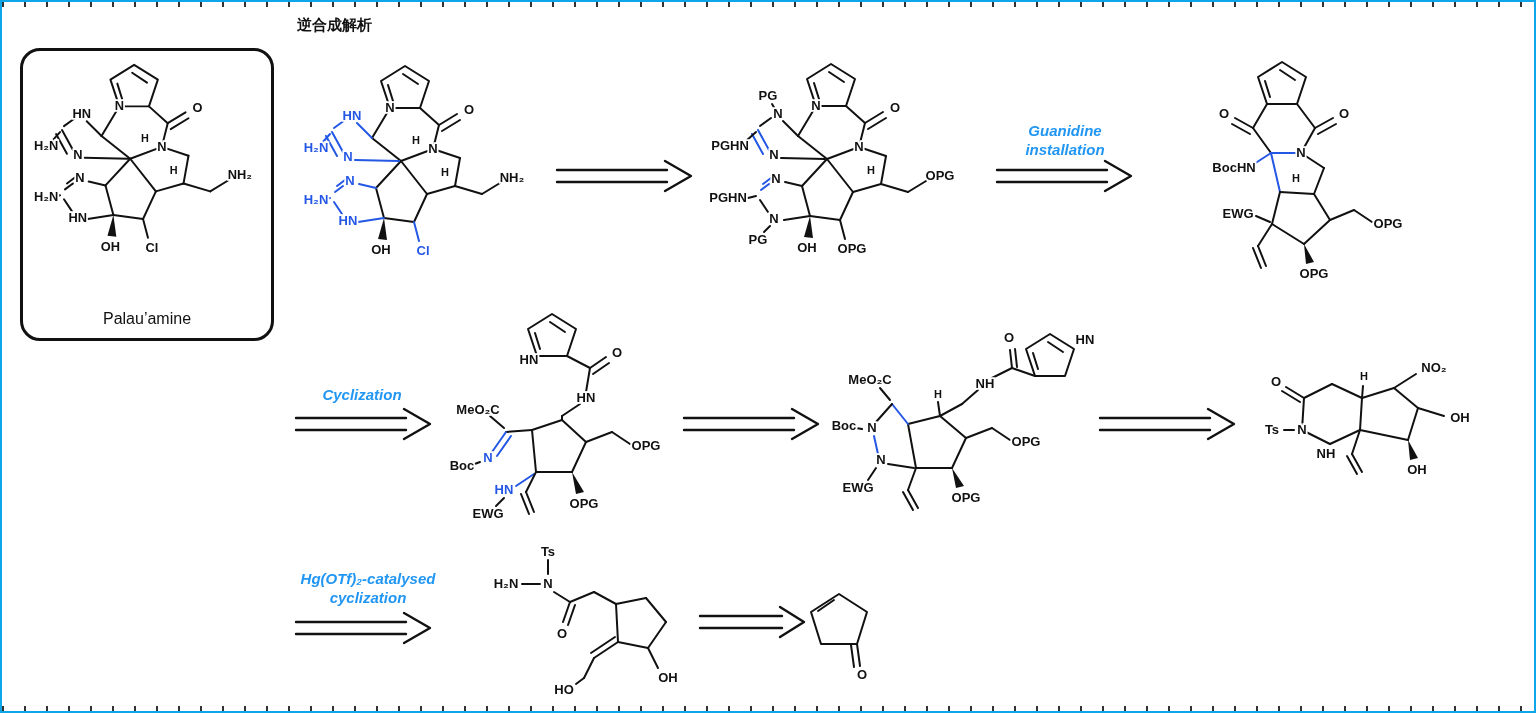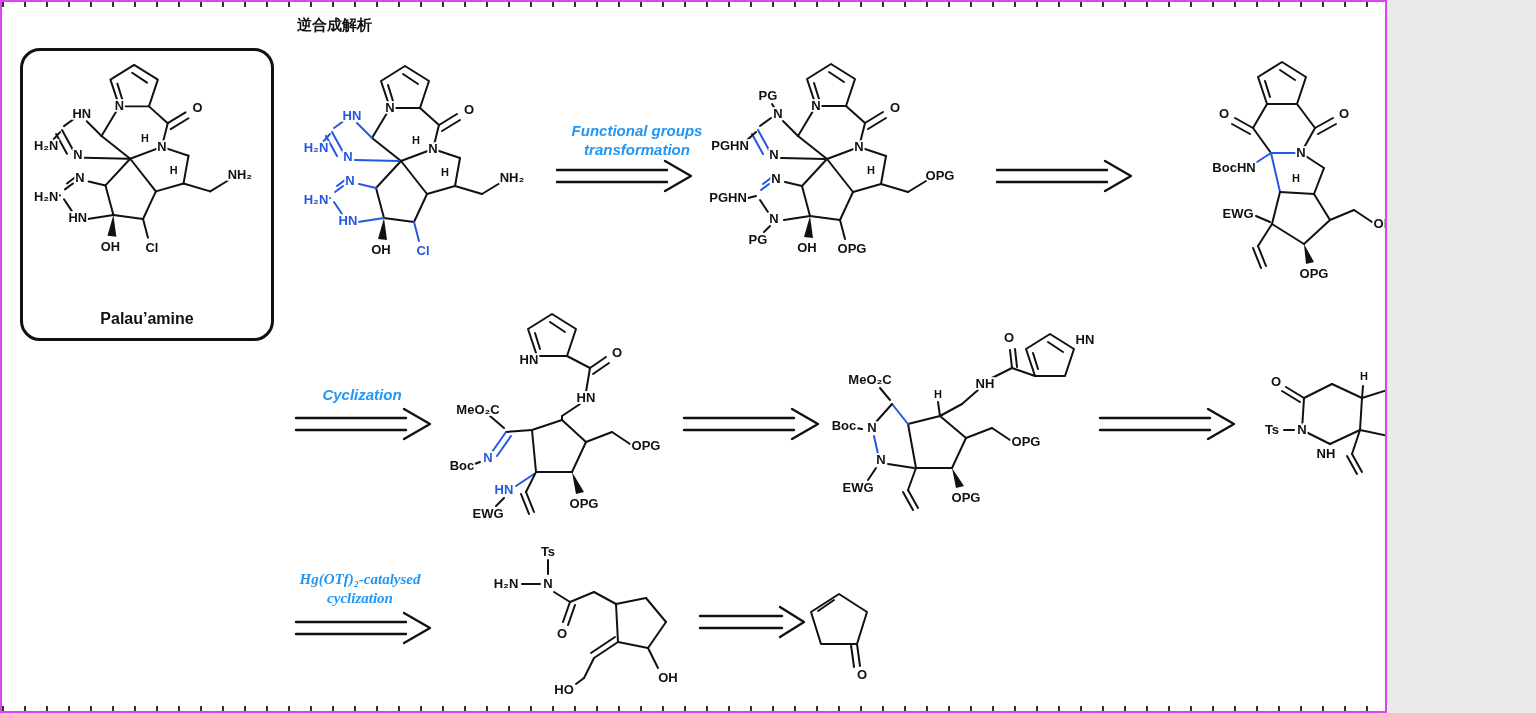--- a/index.html
+++ b/index.html
@@ -1,22 +1,22 @@
 <!DOCTYPE html>
 <html><head>
 <meta charset="utf-8">
 <style>
   html,body{margin:0;padding:0;background:#e9e9e9;}
-  .canvas{position:relative;width:1387px;height:713px;background:#fff;border:2px solid #d946ef;box-sizing:border-box;overflow:hidden;font-family:"Liberation Sans",sans-serif;}
+  .canvas{position:relative;width:1536px;height:713px;background:#fff;border:2px solid #0ea5e9;box-sizing:border-box;overflow:hidden;font-family:"Liberation Sans",sans-serif;}
   .ticks{position:absolute;left:0;right:0;height:5px;background:repeating-linear-gradient(90deg,#1b1b1b 0 2px,transparent 2px 22px);opacity:.9;}
   .ticks.top{top:0;} .ticks.bottom{bottom:0;}
   .abs{position:absolute;}
   .scheme-title{font-weight:bold;font-size:15px;color:#111;}
   .target-box{border:3px solid #111;border-radius:20px;background:#fff;}
-  .target-caption{position:absolute;left:0;right:0;bottom:10px;text-align:center;font-weight:bold;font-size:16px;color:#111;}
+  .target-caption{position:absolute;left:0;right:0;bottom:10px;text-align:center;font-weight:normal;font-size:16px;color:#111;}
   .rxn-label{color:#2196f3;font-weight:bold;font-style:italic;font-size:15px;line-height:1.25;text-align:center;}
   svg{display:block;}
   .bd{stroke:#111;stroke-width:2;fill:none;stroke-linecap:round;stroke-linejoin:round;}
   .bd.bl{stroke:#2457e4;}
   .wg{fill:#111;stroke:none;}
   .al{font-family:"Liberation Sans",sans-serif;font-size:13px;font-weight:bold;fill:#111;text-anchor:middle;stroke:#fff;stroke-width:3.5px;paint-order:stroke;}
   .al.bl{fill:#2457e4;}
   .al.sm{font-size:11px;}
   .arrow-svg .bd{stroke-width:2.4;}
 </style>
@@ -137,24 +137,20 @@
         <text class="al bl" x="46" y="171">HN</text>
         <text class="al" x="79" y="200">OH</text>
         <text class="al bl" x="121" y="201">Cl</text>
         <text class="al" x="210" y="128">NH₂</text>
         <text class="al sm" x="114" y="90">H</text>
         <text class="al sm" x="143" y="122">H</text>
       </g>
     </svg>
   </div>
 
-  <div class="abs rxn-label" style="left:520px;top:120px;width:230px;">
-    <div>Functional groups</div>
-    <div>transformation</div>
-  </div>
   <div class="abs" style="left:553px;top:156px;">
     <svg class="arrow-svg" width="140" height="36" viewBox="0 0 140 36">
         <line class="bd" x1="2" y1="12" x2="112" y2="12"></line>
         <line class="bd" x1="2" y1="24" x2="112" y2="24"></line>
         <polyline class="bd" points="110,3 136,18 110,33"></polyline>
       </svg>
   </div>
 
   <div class="abs" style="left:706px;top:50px;">
     <svg width="250" height="255" viewBox="-20 0 250 255">
@@ -209,20 +205,24 @@
         <text class="al" x="46" y="171">N</text>
         <text class="al" x="30" y="192">PG</text>
         <text class="al" x="79" y="200">OH</text>
         <text class="al" x="124" y="201">OPG</text>
         <text class="al" x="212" y="128">OPG</text>
         <text class="al sm" x="143" y="122">H</text>
       </g>
     </svg>
   </div>
 
+  <div class="abs rxn-label" style="left:958px;top:120px;width:210px;">
+    <div>Guanidine</div>
+    <div>installation</div>
+  </div>
   <div class="abs" style="left:993px;top:156px;">
     <svg class="arrow-svg" width="140" height="36" viewBox="0 0 140 36">
         <line class="bd" x1="2" y1="12" x2="112" y2="12"></line>
         <line class="bd" x1="2" y1="24" x2="112" y2="24"></line>
         <polyline class="bd" points="110,3 136,18 110,33"></polyline>
       </svg>
   </div>
 
   <div class="abs" style="left:1152px;top:50px;">
     <svg width="260" height="245" viewBox="0 0 260 245">
@@ -420,21 +420,21 @@
         <text class="al" x="42" y="80">N</text>
         <text class="al" x="66" y="104">NH</text>
         <text class="al sm" x="104" y="26">H</text>
         <text class="al" x="174" y="18">NO₂</text>
         <text class="al" x="200" y="68">OH</text>
         <text class="al" x="157" y="120">OH</text>
       </g>
     </svg>
   </div>
 
-  <div class="abs rxn-label" style="left:258px;top:568px;width:200px;font-family:Liberation Serif, serif;">
+  <div class="abs rxn-label" style="left:266px;top:568px;width:200px;">
     <div>Hg(OTf)₂-catalysed</div>
     <div>cyclization</div>
   </div>
   <div class="abs" style="left:292px;top:608px;">
     <svg class="arrow-svg" width="140" height="36" viewBox="0 0 140 36">
         <line class="bd" x1="2" y1="12" x2="112" y2="12"></line>
         <line class="bd" x1="2" y1="24" x2="112" y2="24"></line>
         <polyline class="bd" points="110,3 136,18 110,33"></polyline>
       </svg>
   </div>

